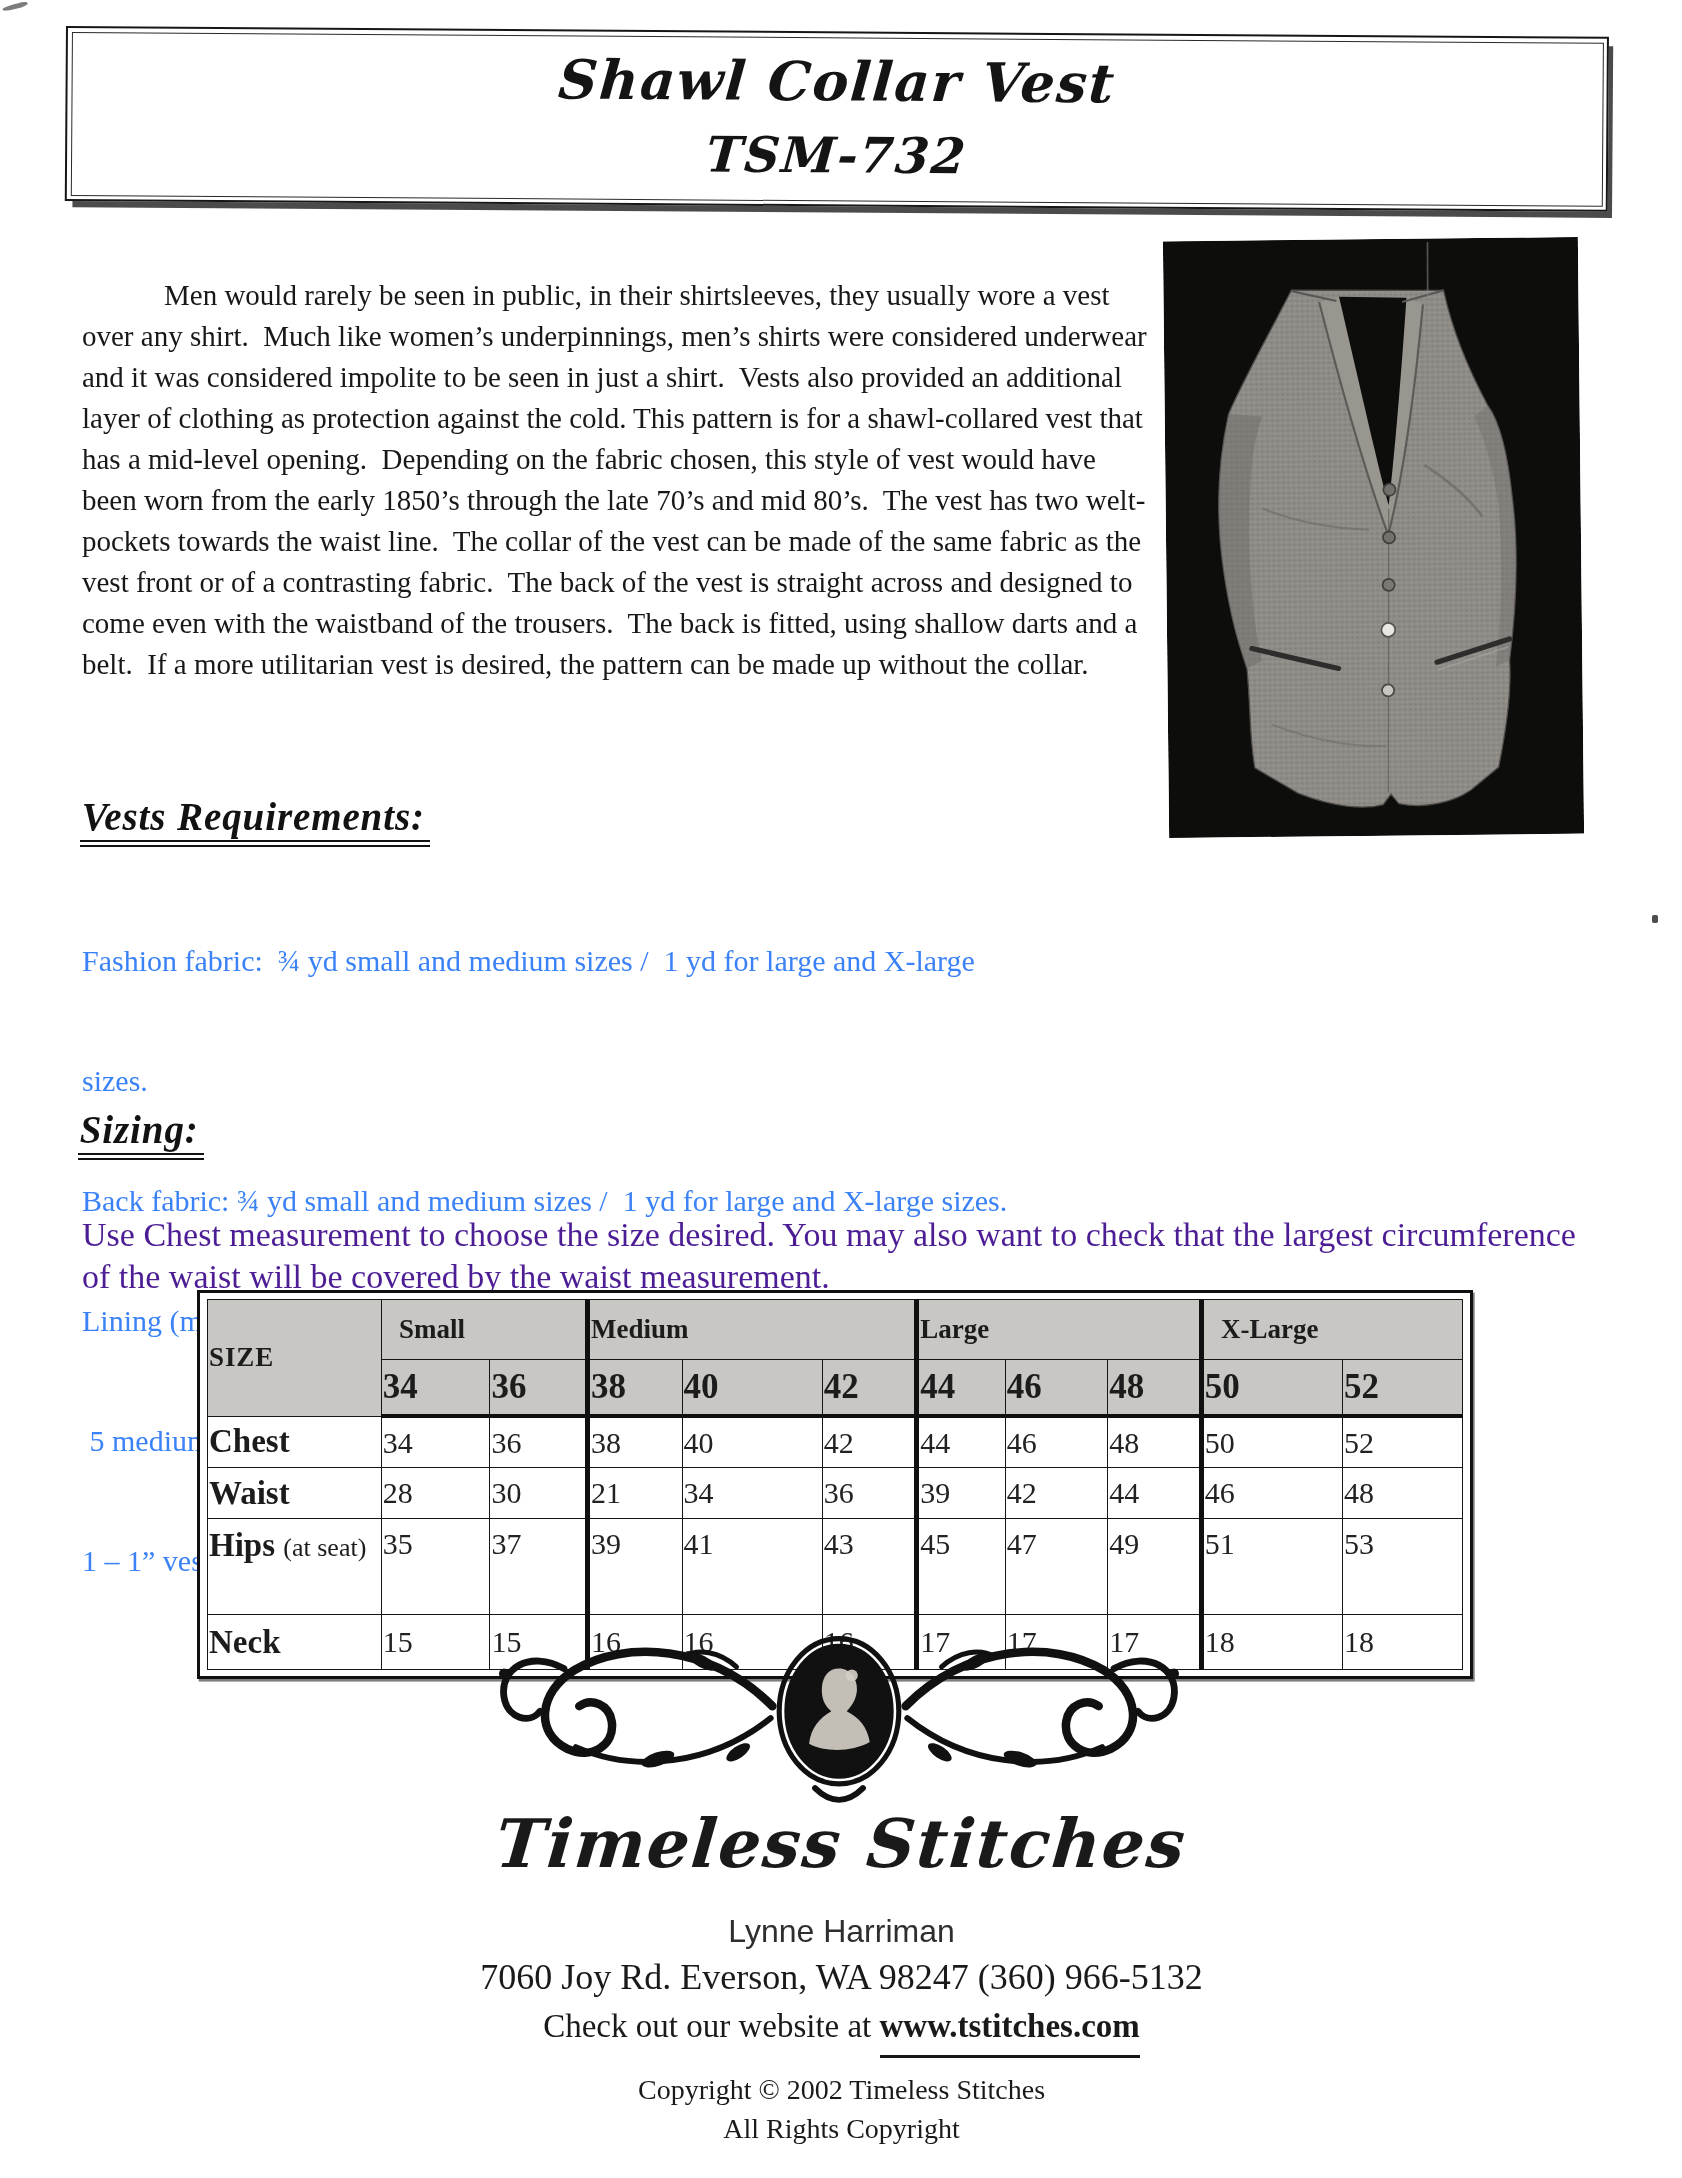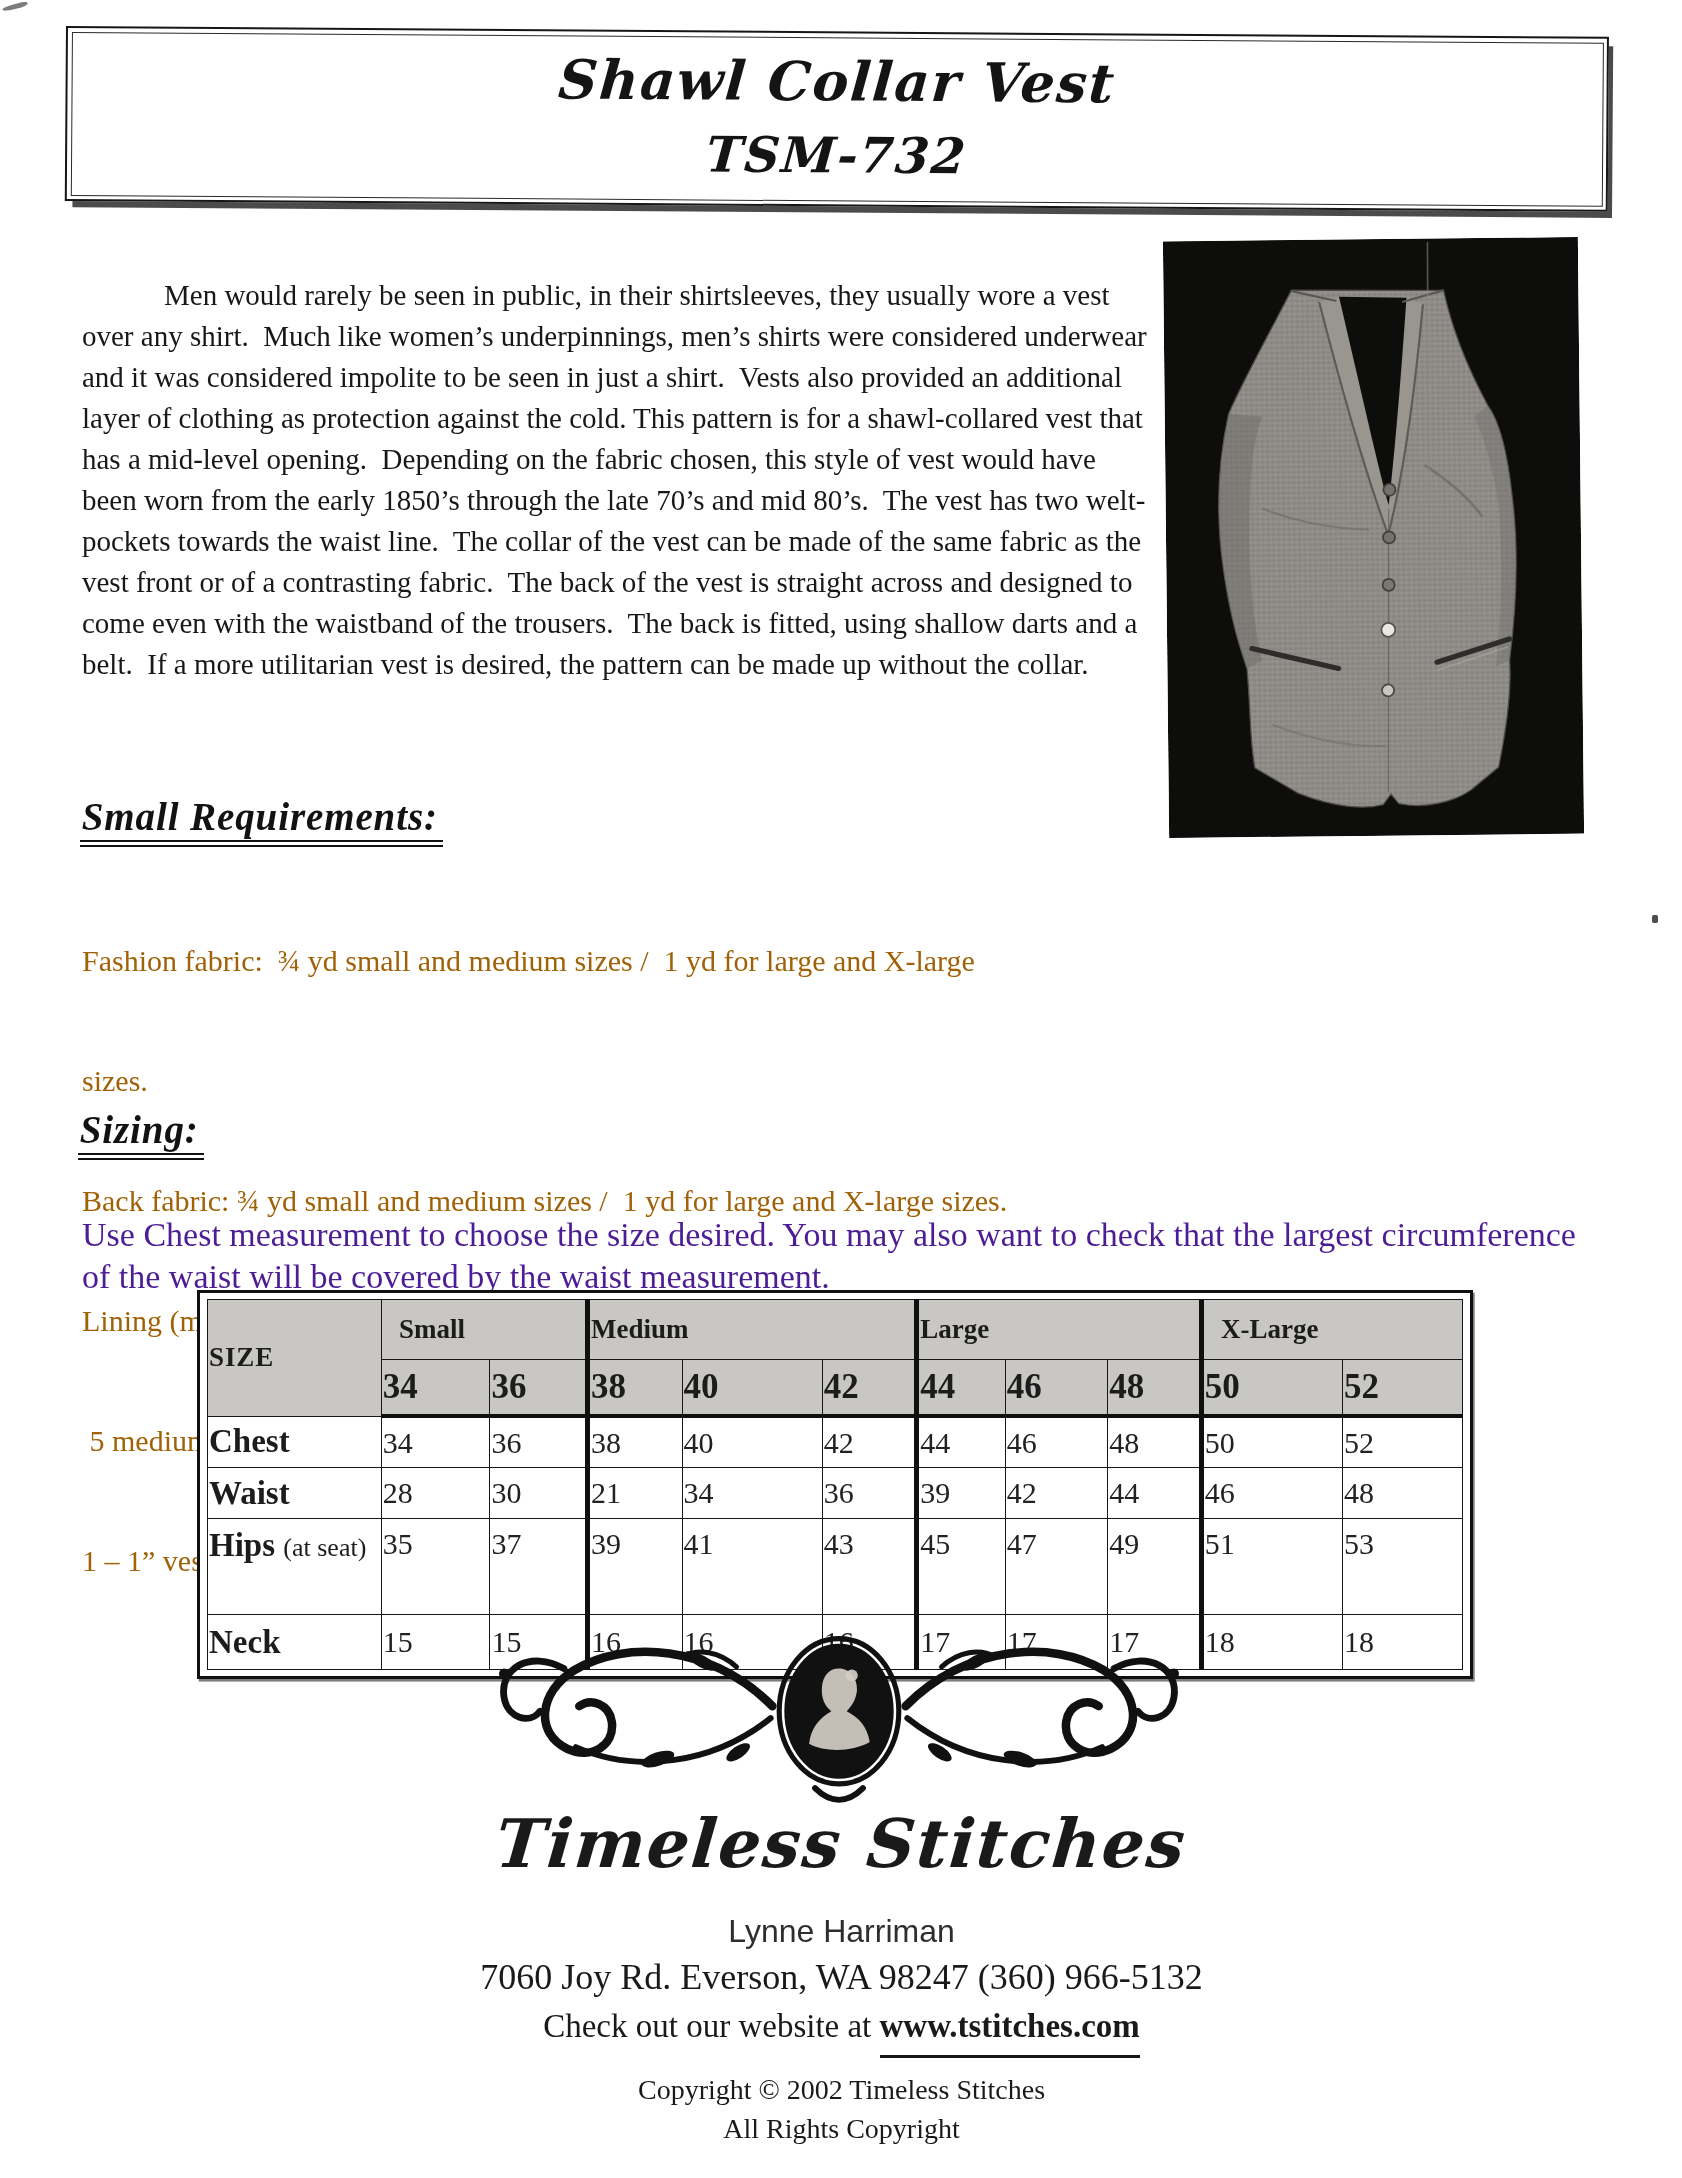--- a/index.html
+++ b/index.html
@@ -40,21 +40,21 @@
   .vest-photo{position:absolute;left:1166px;top:239px;width:415px;height:597px;transform:rotate(-.6deg);}
   
   .sechead{
     position:absolute;font-weight:bold;font-style:italic;font-size:39px;color:#121212;
     border-bottom:7.8px double #121212;padding:0 5.2px 0.9px 1.7px;letter-spacing:0.9px;
   }
   .h-fabric{left:80px;top:794px;}
   .h-sizing{left:78px;top:1107px;}
   .fabric-list{
     position:absolute;left:82px;top:861px;width:1115px;
-    font-size:30px;line-height:40px;white-space:pre-wrap;color:#a16207;
+    font-size:30px;line-height:40px;white-space:pre-wrap;color:#3b82f6;
   }
   .sizing-text{
     position:absolute;left:82px;top:1178px;width:1509px;
     font-size:34px;line-height:42px;color:#4c1d95;margin-top:36px;
   }
   
   .table-box{
     position:absolute;left:197px;top:1290px;width:1256px;
     border:3.5px solid #101010;padding:6px 7px;background:#fff;
     box-shadow:1.7px 2.6px 0 rgba(20,20,20,.55);
@@ -158,21 +158,21 @@
       <g>
         <circle cx="259" cy="290" r="7" fill="#74716d" stroke="#403f3d" stroke-width="2"></circle>
         <circle cx="258" cy="345" r="7" fill="#74716d" stroke="#403f3d" stroke-width="2"></circle>
         <circle cx="257" cy="400" r="7" fill="#7b7874" stroke="#403f3d" stroke-width="2"></circle>
         <circle cx="256" cy="452" r="8" fill="#e9e7e2" stroke="#56544f" stroke-width="2"></circle>
         <circle cx="255" cy="522" r="7" fill="#c9c7c2" stroke="#4a4845" stroke-width="2"></circle>
       </g>
     </svg>
   </div>
 
-  <div class="sechead h-fabric">Small Requirements:</div>
+  <div class="sechead h-fabric">Vests Requirements:</div>
   <div class="fabric-list">
     <div>Fashion fabric:  ¾ yd small and medium sizes /  1 yd for large and X-large</div>
     <div>sizes.</div>
     <div>Back fabric: ¾ yd small and medium sizes /  1 yd for large and X-large sizes.</div>
     <div>Lining (muslin) 1 ½ yds 45” wide muslin or neutral colored cotton</div>
     <div> 5 medium buttons</div>
     <div>1 – 1” vest belt buckle or slide</div>
   </div>
 
   <div class="sechead h-sizing">Sizing:</div>

